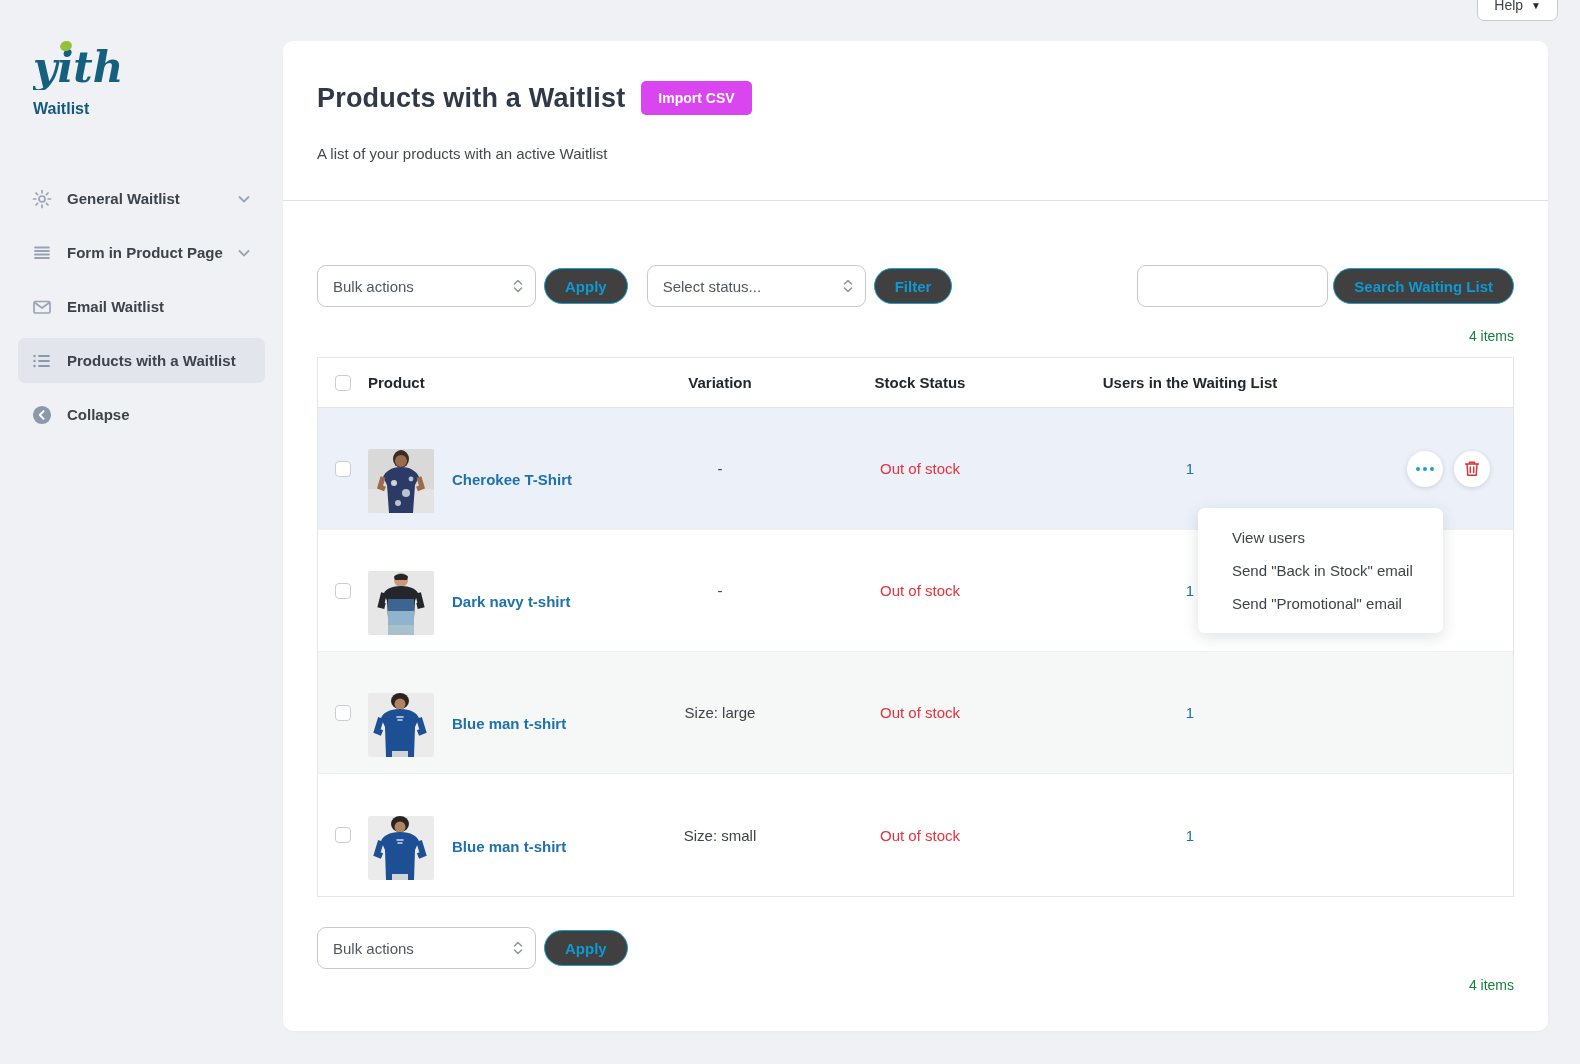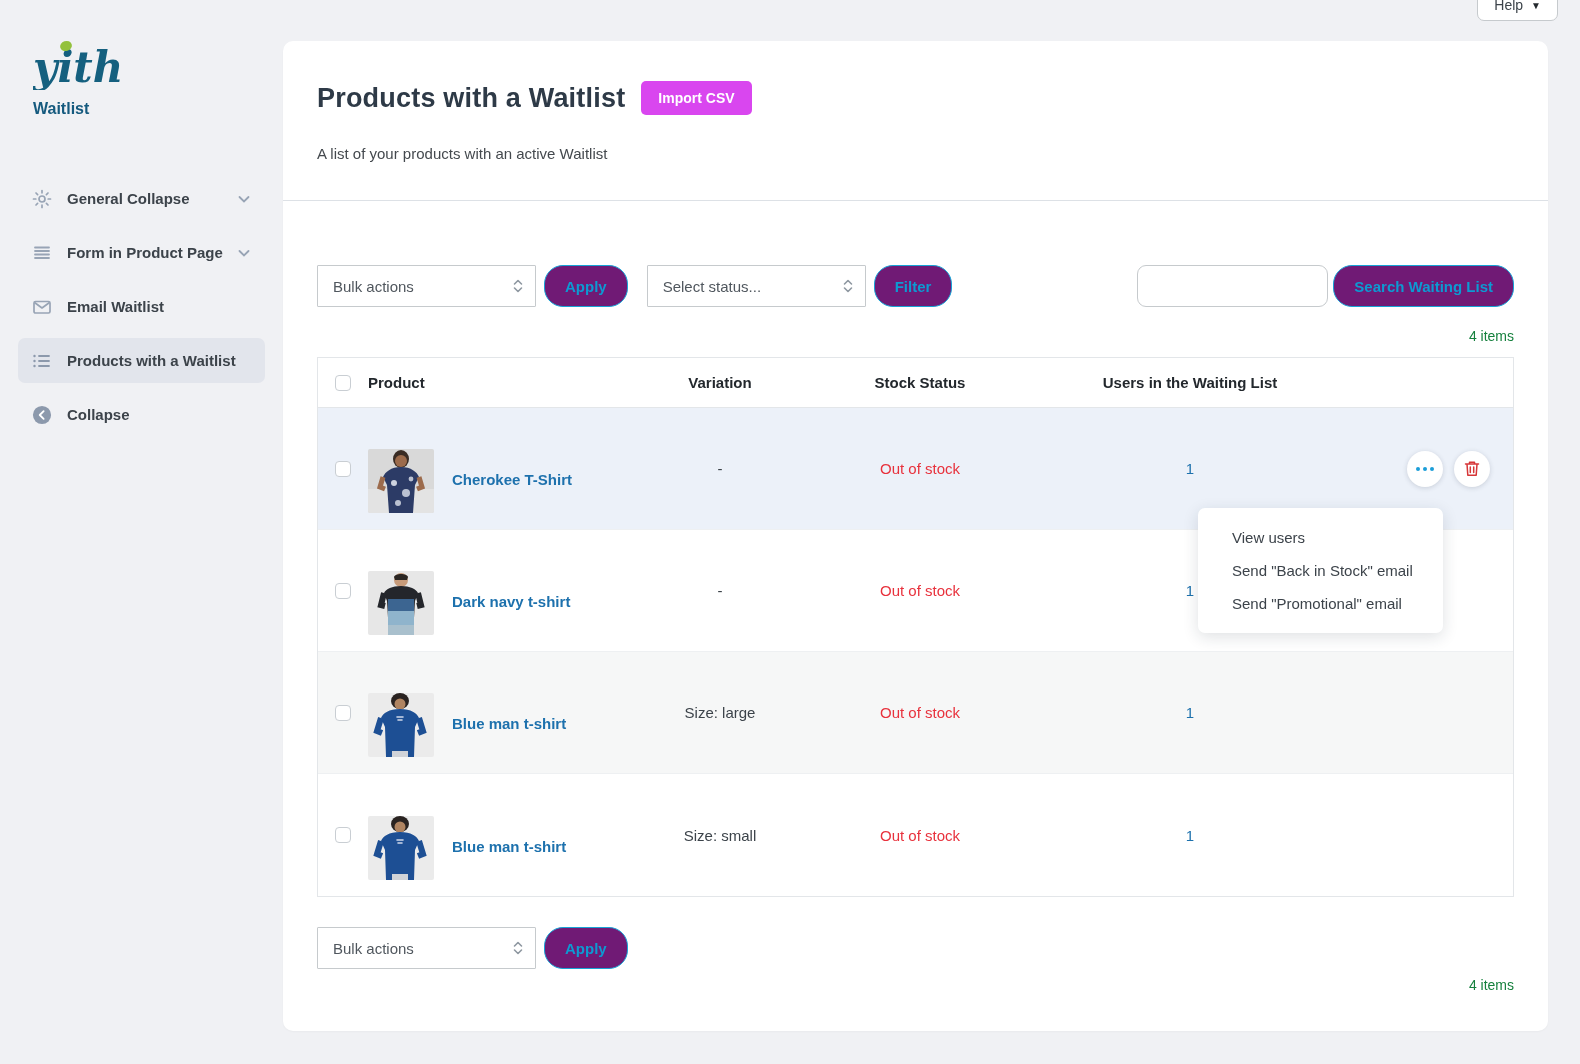--- a/index.html
+++ b/index.html
@@ -51,27 +51,27 @@
   }
   .subtitle { margin-top:30px; font-size:15px; color:#44494e; }
 
   .panel-body { padding:64px 34px 0 34px; }
 
   
   .toolbar { display:flex; align-items:center; }
   .select-wrap { position:relative; }
   .select-wrap select {
     appearance:none; -webkit-appearance:none;
-    width:219px; height:42px; border:1px solid #c6cacd; border-radius:1px;
+    width:219px; height:42px; border:1px solid #c6cacd; border-radius:9px;
     background:#fff; font-family:inherit; font-size:15px; color:#50575e;
     padding:0 34px 0 15px; cursor:pointer;
   }
   .select-arrows { position:absolute; right:12px; top:50%; transform:translateY(-50%); pointer-events:none; }
   .btn-outline {
-    height:42px; background:#701a75; border:1.5px solid #17a2d6; border-radius:19px;
+    height:36px; background:#404040; border:1.5px solid #17a2d6; border-radius:19px;
     color:#0d9ad2; font-size:15px; font-weight:bold; font-family:inherit;
     padding:0 20px; cursor:pointer;
   }
   .gap8 { margin-left:8px; } .gap18 { margin-left:19px; }
   .toolbar-spacer { flex:1; }
   .search-input {
     width:191px; height:42px; border:1px solid #c6cacd; border-radius:9px;
     font-family:inherit; font-size:15px; color:#3c434a; padding:0 12px; margin-right:5px;
   }
   .items-count { text-align:right; font-size:14px; color:#15803d; margin:21px 0 13px 0; }
@@ -146,21 +146,21 @@
 
     <nav class="nav">
 
       <div class="nav-item">
         <span class="nav-icon">
           <svg width="20" height="20" viewBox="0 0 20 20" fill="none" stroke="#98a4b5" stroke-width="1.7">
             <circle cx="10" cy="10" r="3"></circle>
             <path d="M10 1.5v2.3M10 16.2v2.3M1.5 10h2.3M16.2 10h2.3M4 4l1.6 1.6M14.4 14.4L16 16M16 4l-1.6 1.6M5.6 14.4L4 16" stroke-linecap="round"></path>
           </svg>
         </span>
-        <span class="nav-label">General Collapse</span>
+        <span class="nav-label">General Waitlist</span>
         <svg class="nav-chevron" viewBox="0 0 14 14" fill="none" stroke="#98a4b5" stroke-width="1.8" stroke-linecap="round">
             <path d="M2.5 5l4.5 4.5L11.5 5"></path>
           </svg>
       </div>
 
       <div class="nav-item">
         <span class="nav-icon">
           <svg width="20" height="20" viewBox="0 0 20 20" fill="none" stroke="#98a4b5" stroke-width="1.8" stroke-linecap="round">
             <path d="M3 4.5h14M3 8h14M3 11.5h14M3 15h14"></path>
           </svg>

